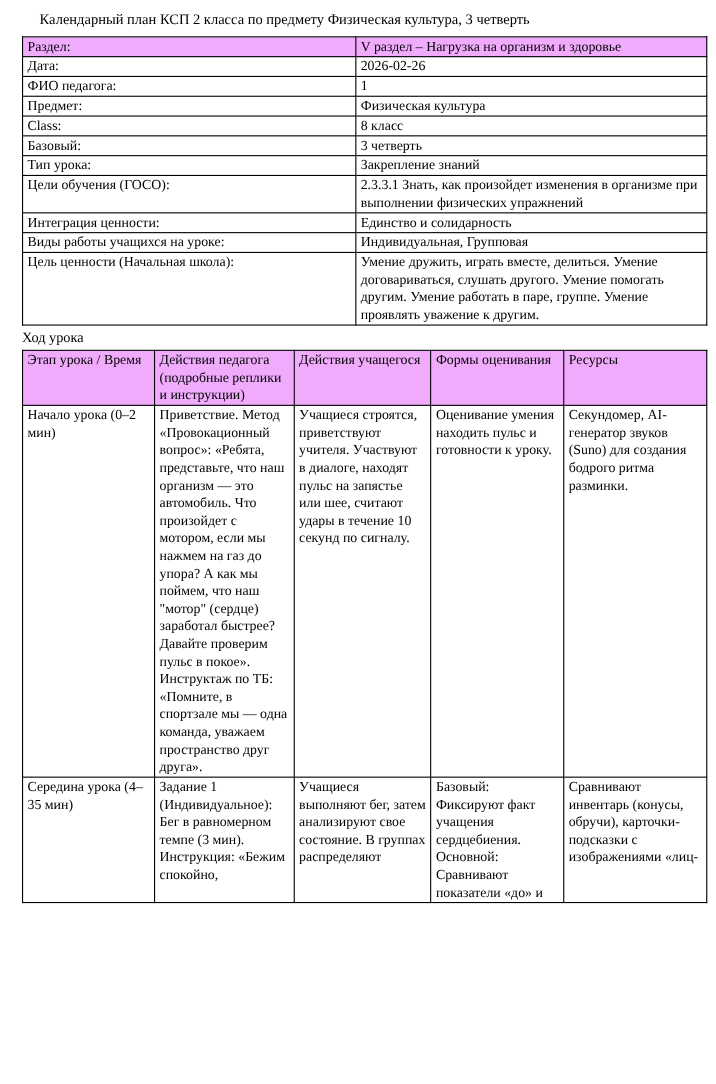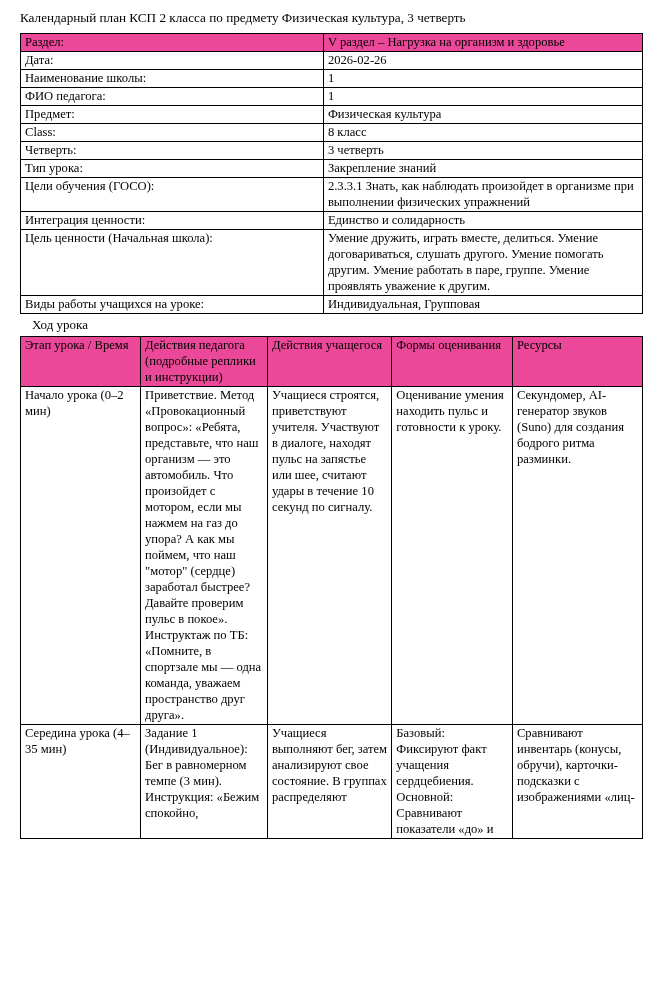--- a/index.html
+++ b/index.html
@@ -14,47 +14,47 @@
     font-family: "Liberation Serif", serif;
     color: #000000;
   }
   .page {
     padding: 8px 8px 0 20px;
     box-sizing: border-box;
   }
   .doc-title {
     font-size: 13.2px;
     line-height: 16px;
-    margin: 2px 0 7px 0;
+    margin: 2px 0 7px 16px;
     font-weight: normal;
   }
   table {
     border-collapse: collapse;
     width: 623px;
     table-layout: fixed;
   }
   td, th {
     border: 1px solid #000000;
     padding: 0px 4px 1px 4px;
     font-size: 12.6px;
     line-height: 16px;
     vertical-align: top;
     text-align: left;
     font-weight: normal;
     word-wrap: break-word;
     overflow-wrap: break-word;
   }
   .shaded {
-    background: #ec4899;
+    background: #f0abfc;
     margin-left: 16px;
   }
   .flow-heading {
     font-size: 13px;
     line-height: 16px;
-    margin: 3px 0 3px 12px;
+    margin: 3px 0 3px 0;
     font-weight: normal;
   }
 </style>
 </head>
 <body>
 
 <div class="page">
 
   <p class="doc-title">Календарный план КСП 2 класса по предмету Физическая культура, 3 четверть</p>
 
@@ -66,58 +66,54 @@
     <tbody>
       <tr>
         <td class="shaded">Раздел:</td>
         <td class="shaded">V раздел – Нагрузка на организм и здоровье</td>
       </tr>
       <tr>
         <td>Дата:</td>
         <td>2026-02-26</td>
       </tr>
       <tr>
-        <td>Наименование школы:</td>
-        <td>1</td>
-      </tr>
-      <tr>
         <td>ФИО педагога:</td>
         <td>1</td>
       </tr>
       <tr>
         <td>Предмет:</td>
         <td>Физическая культура</td>
       </tr>
       <tr>
         <td>Class:</td>
         <td>8 класс</td>
       </tr>
       <tr>
-        <td>Четверть:</td>
+        <td>Базовый:</td>
         <td>3 четверть</td>
       </tr>
       <tr>
         <td>Тип урока:</td>
         <td>Закрепление знаний</td>
       </tr>
       <tr>
         <td>Цели обучения (ГОСО):</td>
-        <td>2.3.3.1 Знать, как наблюдать произойдет в организме при выполнении физических упражнений</td>
+        <td>2.3.3.1 Знать, как произойдет изменения в организме при выполнении физических упражнений</td>
       </tr>
       <tr>
         <td>Интеграция ценности:</td>
         <td>Единство и солидарность</td>
       </tr>
       <tr>
+        <td>Виды работы учащихся на уроке:</td>
+        <td>Индивидуальная, Групповая</td>
+      </tr>
+      <tr>
         <td>Цель ценности (Начальная школа):</td>
         <td>Умение дружить, играть вместе, делиться. Умение договариваться, слушать другого. Умение помогать другим. Умение работать в паре, группе. Умение проявлять уважение к другим.</td>
-      </tr>
-      <tr>
-        <td>Виды работы учащихся на уроке:</td>
-        <td>Индивидуальная, Групповая</td>
       </tr>
     </tbody>
   </table>
 
   <p class="flow-heading">Ход урока</p>
 
   <table>
     <colgroup>
       <col style="width:19.3%">
         <col style="width:20.4%">

